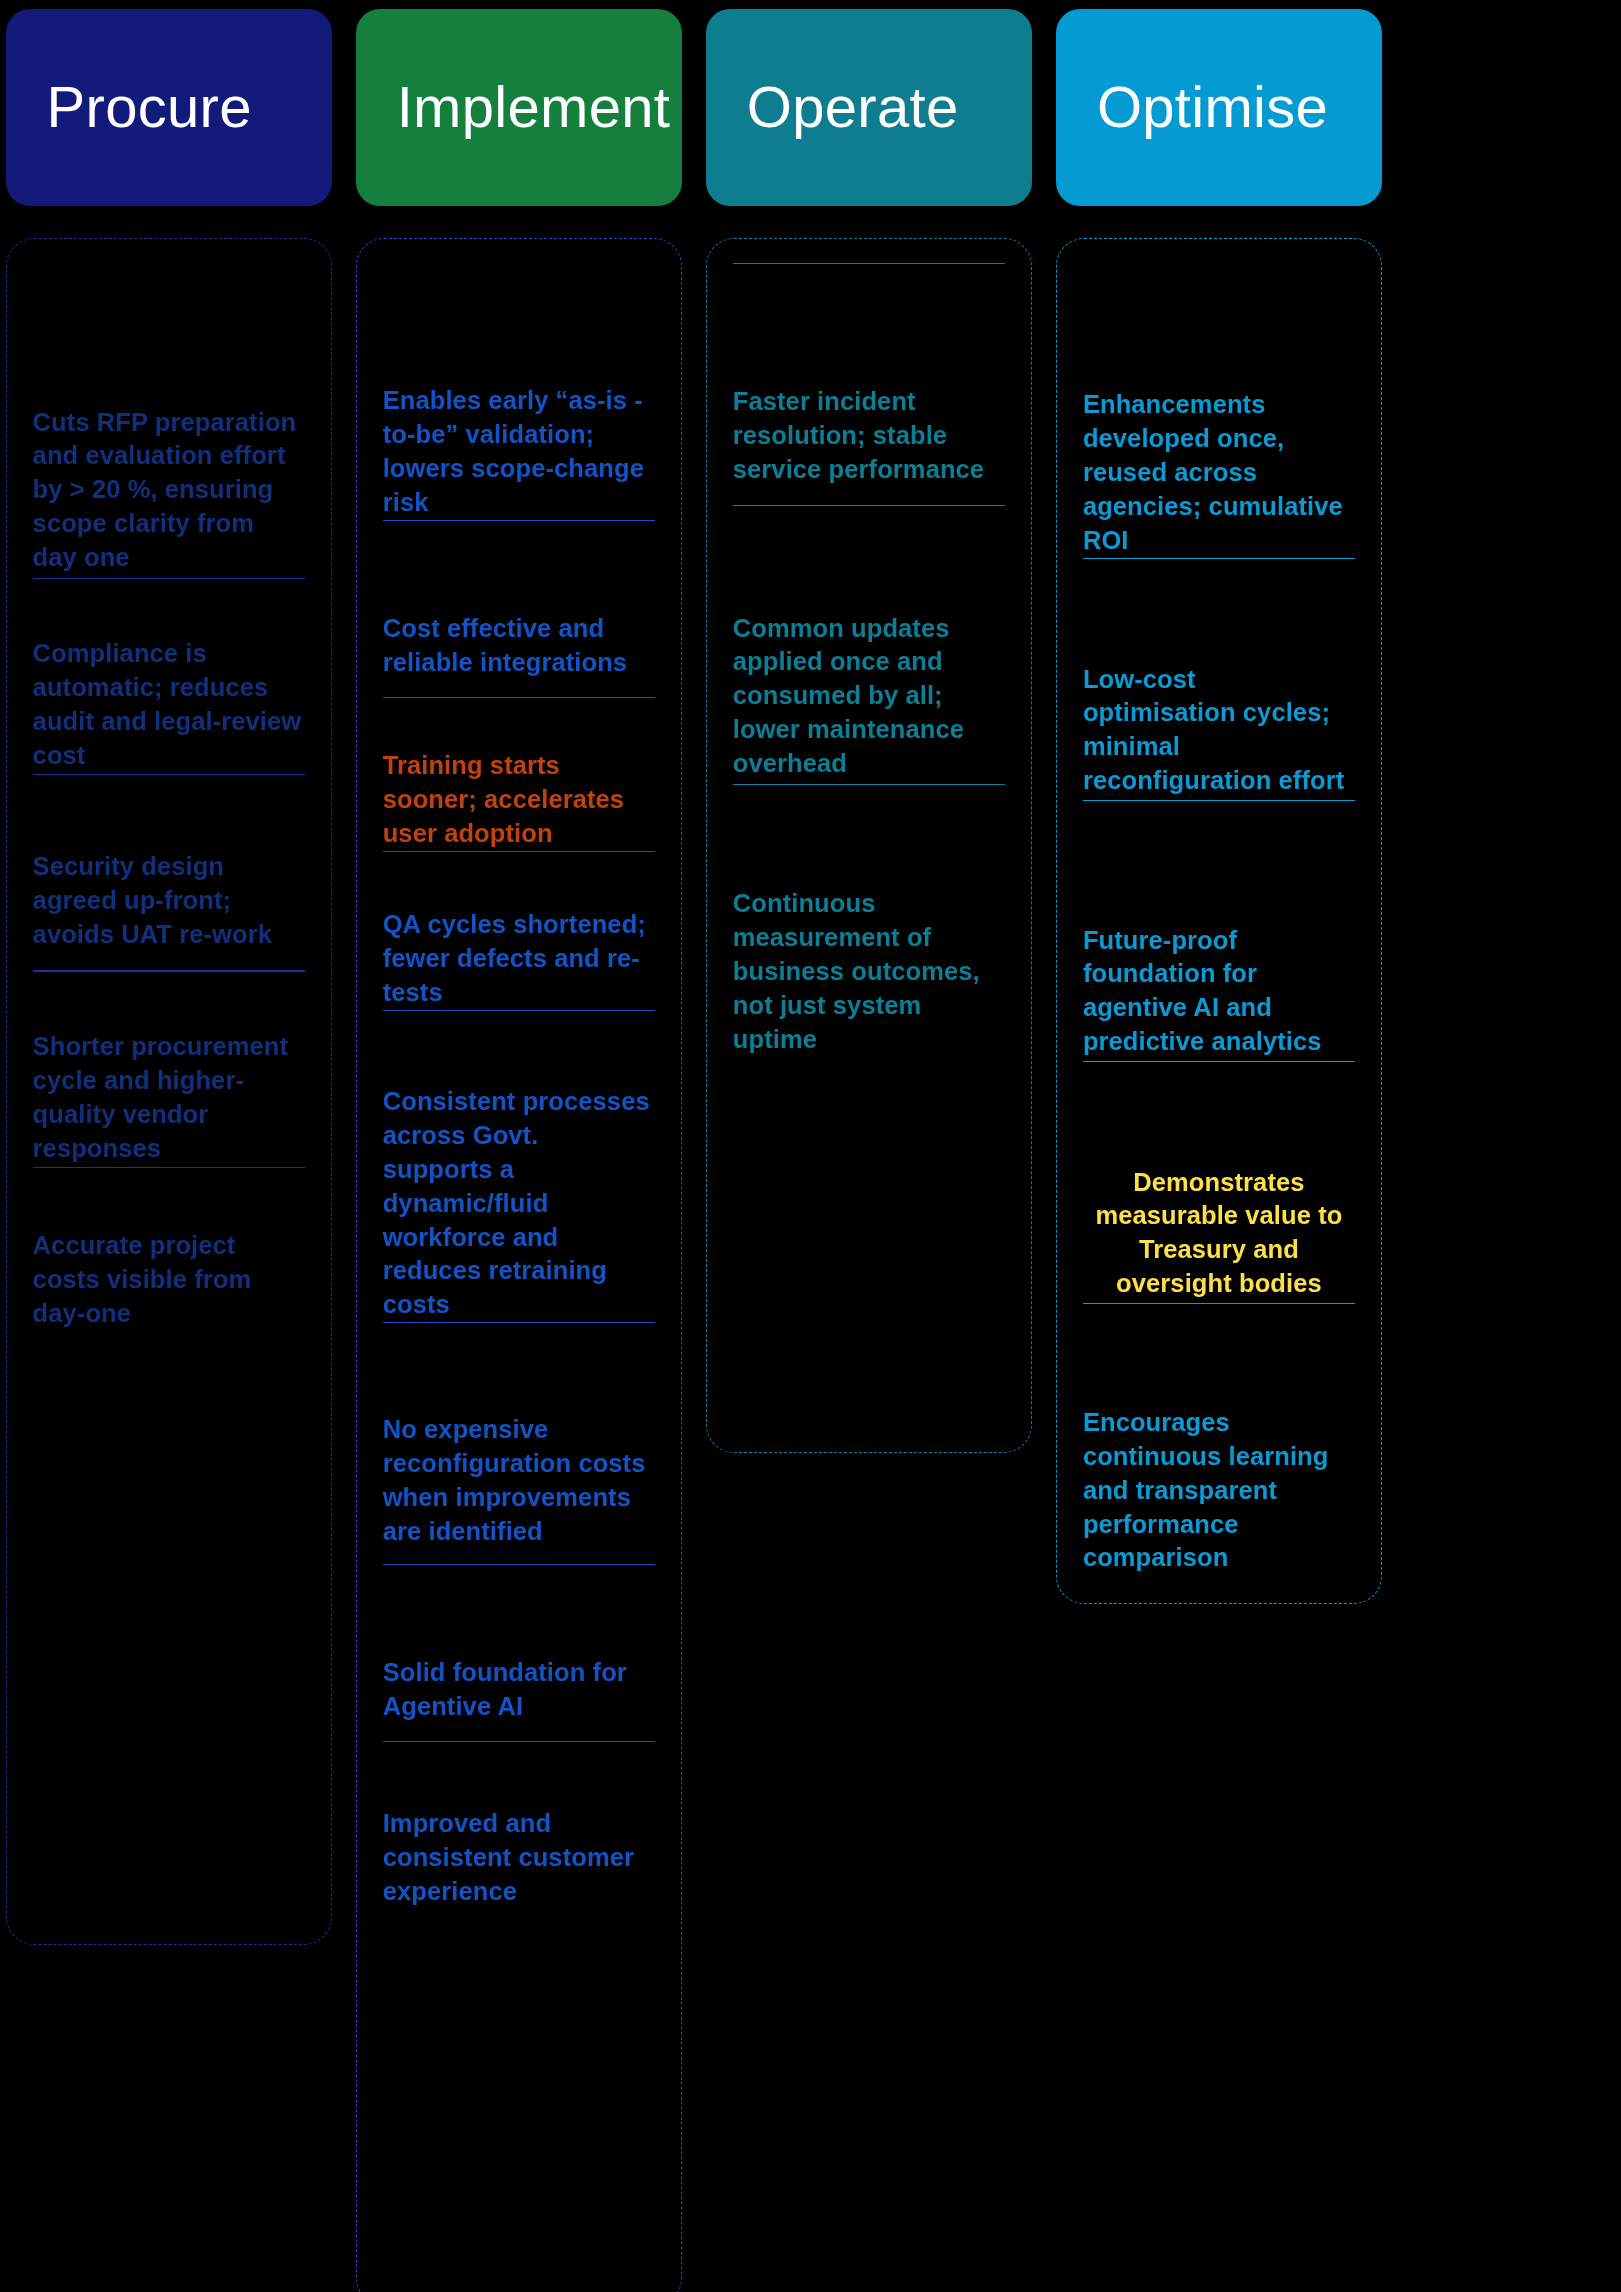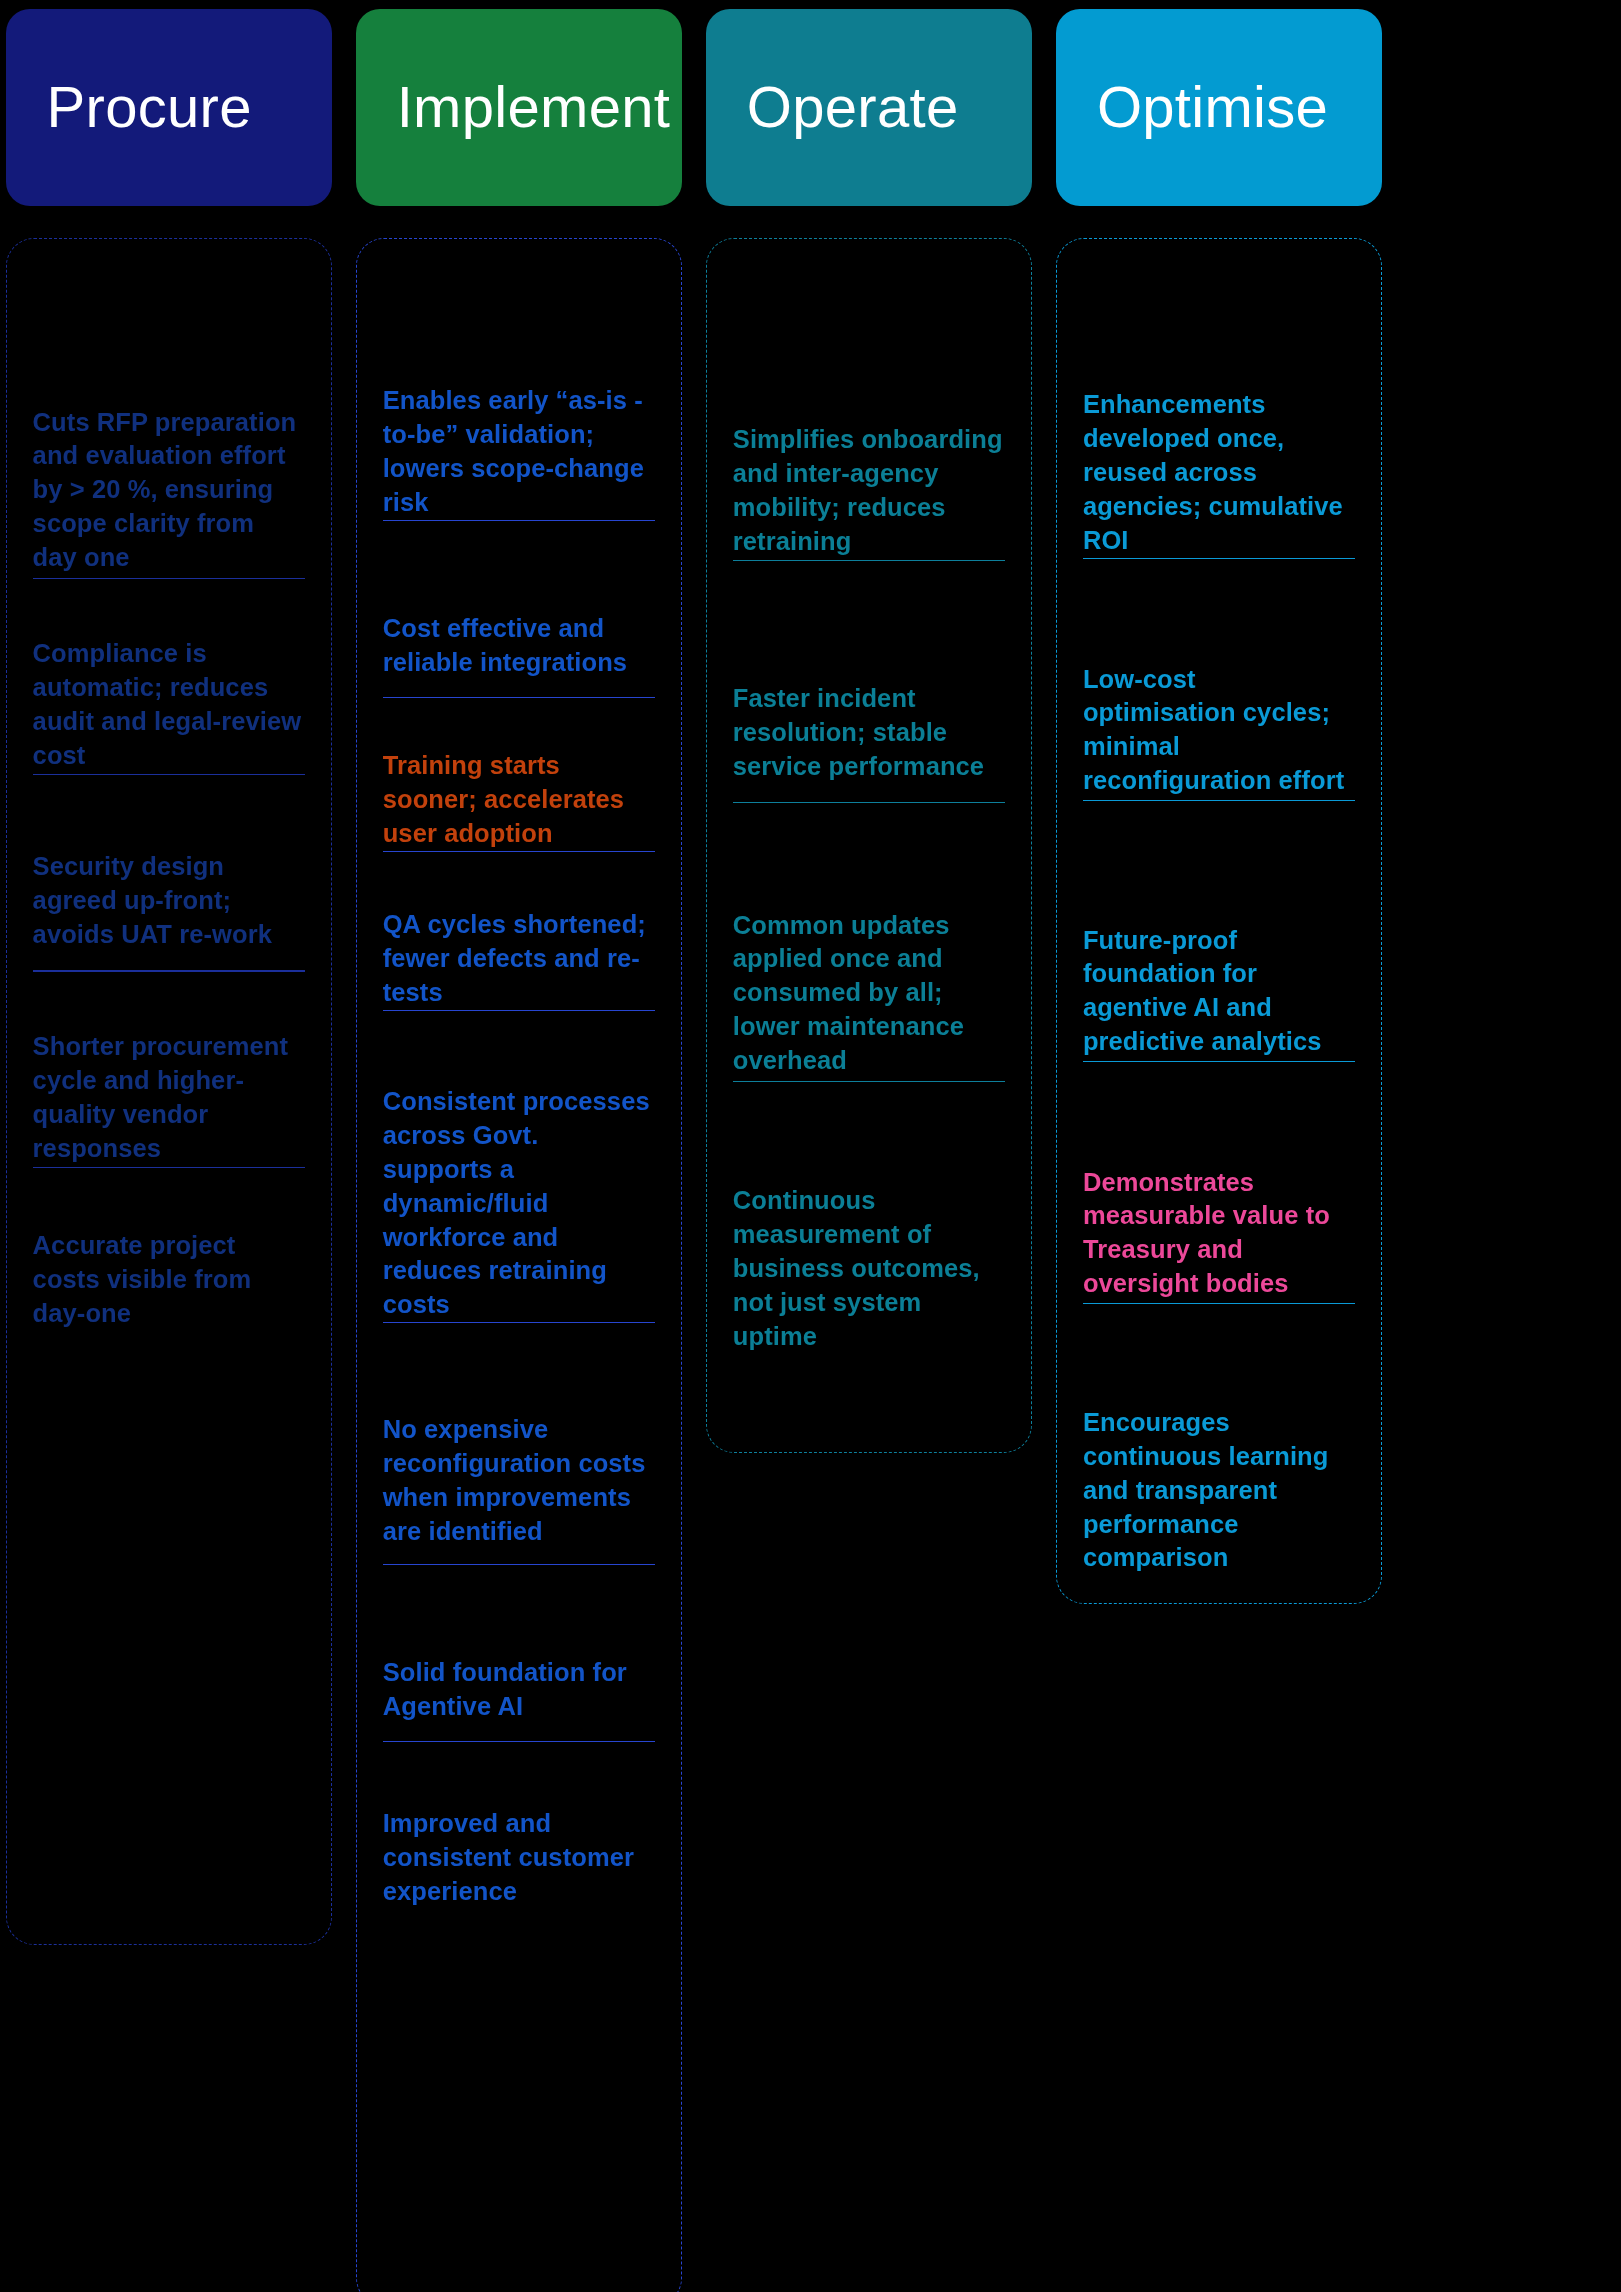--- a/index.html
+++ b/index.html
@@ -165,23 +165,20 @@
           <div class="item" style="margin-top: 65px; min-height: 102px;">
             <div class="item-text" style="color: rgb(18, 84, 200);">Improved and consistent customer experience</div>
           </div>
         </div>
       </div>
       <div class="column operate">
         <div class="col-header" style="background: rgb(14, 125, 144);">
           <div class="col-header-label">Operate</div>
         </div>
         <div class="col-body operate" style="border-color: rgb(13, 127, 155);">
-          <div class="item" style="margin-top: 158px; min-height: 139px;">
-            <div class="item-text" style="color: rgb(11, 127, 150);">Simplifies onboarding and inter-agency mobility; reduces retraining</div>
-          </div>
           <div class="divider" style="border-top-color: rgb(13, 127, 155);"></div>
           <div class="item" style="margin-top: 102px; min-height: 139px;">
             <div class="item-text" style="color: rgb(11, 127, 150);">Faster incident resolution; stable service performance</div>
           </div>
           <div class="divider" style="border-top-color: rgb(13, 127, 155);"></div>
           <div class="item" style="margin-top: 102px; min-height: 176px;">
             <div class="item-text" style="color: rgb(11, 127, 150);">Common updates applied once and consumed by all; lower maintenance overhead</div>
           </div>
           <div class="divider" style="border-top-color: rgb(13, 127, 155);"></div>
           <div class="item" style="margin-top: 102px; min-height: 139px;">
@@ -200,21 +197,21 @@
           <div class="divider" style="border-top-color: rgb(10, 154, 214);"></div>
           <div class="item" style="margin-top: 102px; min-height: 139px;">
             <div class="item-text" style="color: rgb(10, 154, 214);">Low-cost optimisation cycles; minimal reconfiguration effort</div>
           </div>
           <div class="divider" style="border-top-color: rgb(10, 154, 214);"></div>
           <div class="item" style="margin-top: 121px; min-height: 139px;">
             <div class="item-text" style="color: rgb(10, 154, 214);">Future-proof foundation for agentive AI and predictive analytics</div>
           </div>
           <div class="divider" style="border-top-color: rgb(10, 154, 214);"></div>
           <div class="item" style="margin-top: 102px; min-height: 139px;">
-            <div class="item-text" style="color: #ec4899;">Demonstrates measurable value to Treasury and oversight bodies</div>
+            <div class="item-text" style="color: #fde047; text-align: center;">Demonstrates measurable value to Treasury and oversight bodies</div>
           </div>
           <div class="divider" style="border-top-color: rgb(10, 154, 214);"></div>
           <div class="item" style="margin-top: 102px; min-height: 139px;">
             <div class="item-text" style="color: rgb(10, 154, 214);">Encourages continuous learning and transparent performance comparison</div>
           </div>
         </div>
       </div>
     </div>
 </div>
 

